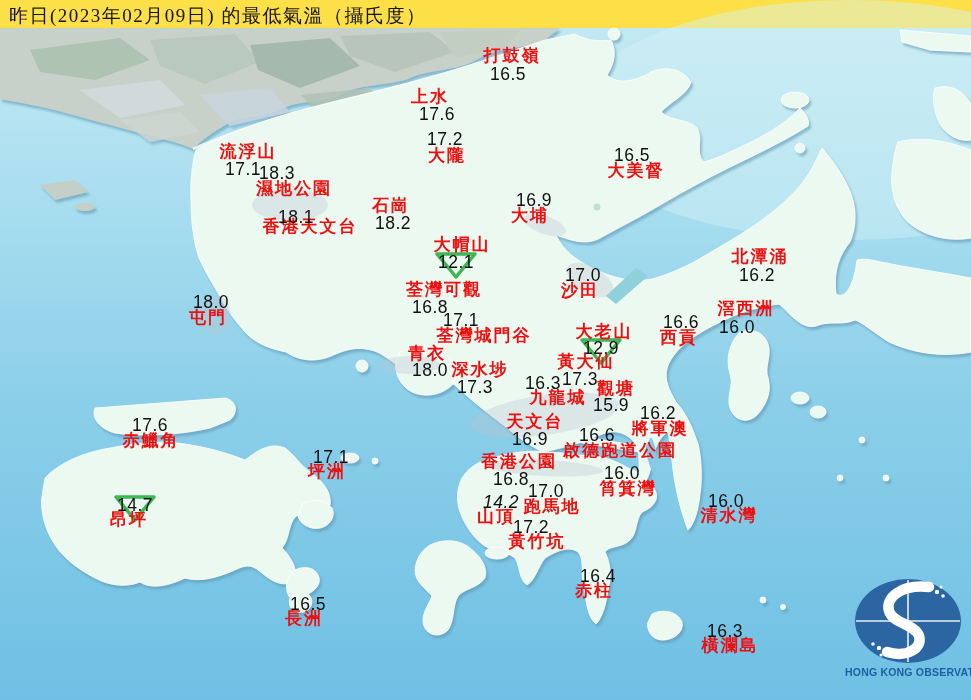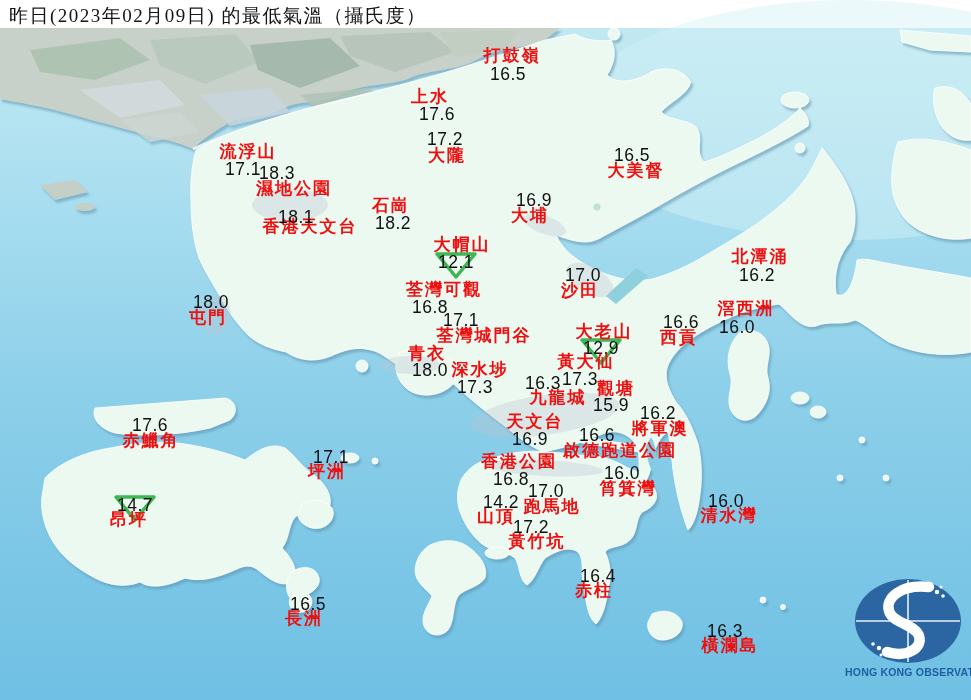--- a/index.html
+++ b/index.html
@@ -1,17 +1,17 @@
 <!DOCTYPE html>
 <html style="--station_name: #ee1010; --temperature: #101010; --marker: #3fb654; --sea_light: #c2e9f2; --sea_deep: #6fc0e4; --land: #ebf9f1; --shenzhen_land: #c8d1c9; --logo_blue: #2b66a3;"><head>
 <meta charset="utf-8">
 <style>
   html,body{margin:0;padding:0;background:#dfe8ea;}
   .screen{position:relative;width:971px;height:700px;overflow:hidden;
-          font-family:"Liberation Sans",sans-serif;background:#ffffff;}
+          font-family:"Liberation Sans",sans-serif;background:#fde047;}
   .map{position:absolute;left:0;top:0;width:971px;height:700px;display:block;}
   .title-band{position:absolute;left:0;top:0;width:971px;height:28px;}
   .map-title{position:absolute;left:9px;top:3px;white-space:nowrap;
              font-family:"Liberation Serif","DejaVu Serif",serif;
              font-size:19px;letter-spacing:1.5px;color:#141414;font-weight:500;}
   .stations{position:absolute;left:0;top:0;width:971px;height:700px;}
   .st-name{position:absolute;transform:translateX(-50%);white-space:nowrap;z-index:3;
            color:var(--station_name,#ee1010);
            font-family:"Liberation Serif","DejaVu Serif",serif;
            font-size:17px;line-height:19px;letter-spacing:2px;font-weight:600;}
@@ -254,21 +254,21 @@
       <span class="st-name" style="left: 519px; top: 452px;">香港公園</span>
       <span class="st-temp" style="left: 511px; top: 469px;">16.8</span>
       <span class="st-name" style="left: 628px; top: 479px;">筲箕灣</span>
       <span class="st-temp" style="left: 622px; top: 463px;">16.0</span>
       <svg class="st-marker" width="48" height="30" style="left: 111px; top: 493px;">
         <polygon points="5,4 43,4 24,27" fill="none" stroke="#3fb654" stroke-width="3.5" stroke-linejoin="round"></polygon>
       </svg>
       <span class="st-name" style="left: 129px; top: 510px;">昂坪</span>
       <span class="st-temp" style="left: 135px; top: 495px; text-align: right;">14.7</span>
       <span class="st-name" style="left: 496px; top: 507px;">山頂</span>
-      <span class="st-temp" style="left: 501px; top: 492px;">14.2</span>
+      <span class="st-temp" style="left: 501px; top: 492px; font-style: italic;">14.2</span>
       <span class="st-name" style="left: 552px; top: 497px;">跑馬地</span>
       <span class="st-temp" style="left: 546px; top: 481px;">17.0</span>
       <span class="st-name" style="left: 537px; top: 532px;">黃竹坑</span>
       <span class="st-temp" style="left: 531px; top: 517px;">17.2</span>
       <span class="st-name" style="left: 729px; top: 506px;">清水灣</span>
       <span class="st-temp" style="left: 726px; top: 491px;">16.0</span>
       <span class="st-name" style="left: 304px; top: 609px;">長洲</span>
       <span class="st-temp" style="left: 308px; top: 594px;">16.5</span>
       <span class="st-name" style="left: 594px; top: 581px;">赤柱</span>
       <span class="st-temp" style="left: 598px; top: 566px;">16.4</span>

